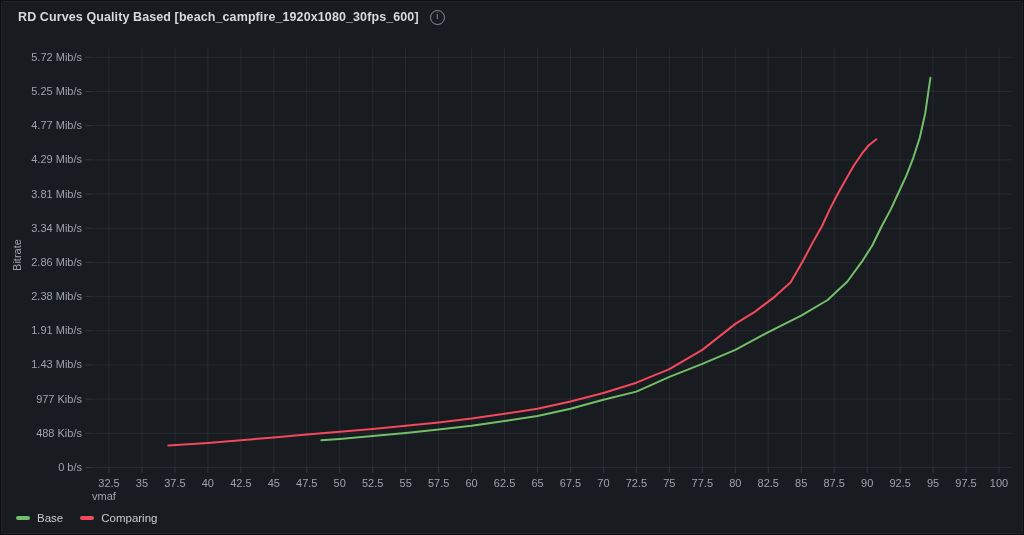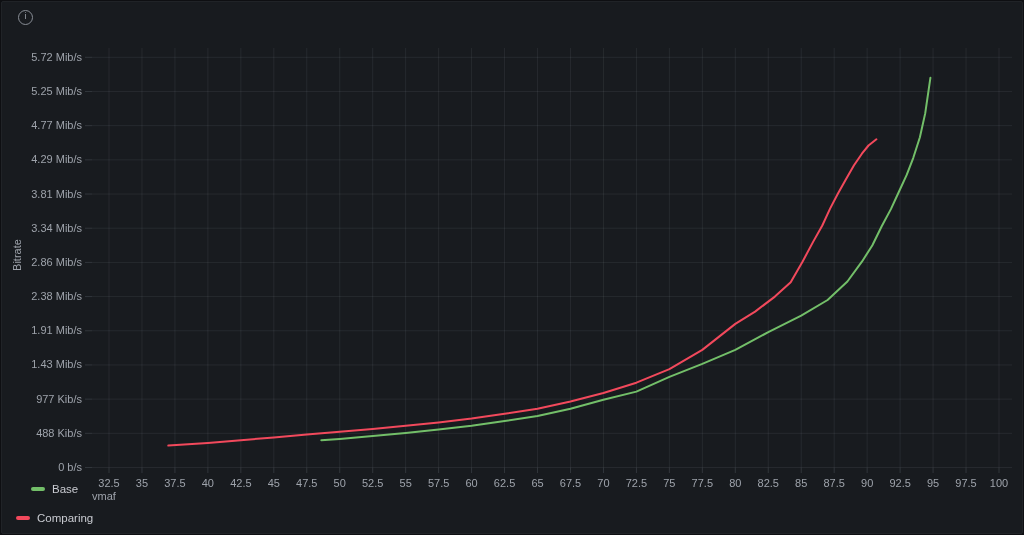--- a/index.html
+++ b/index.html
@@ -11,31 +11,32 @@
   .info-icon{width:13px;height:13px;border:1.2px solid #888d95;border-radius:50%;color:#9ba0a8;
     font-size:9px;line-height:11px;text-align:center;flex:0 0 auto;}
   .chart-wrap{position:absolute;inset:0;}
   svg{position:absolute;left:0;top:0;}
   .grid-line{stroke:rgba(208,218,233,0.08);stroke-width:1;}
   .tick-mark{stroke:rgba(208,218,233,0.14);stroke-width:1;}
   .tick-label{fill:#9ea3ab;font-size:11px;font-family:"Liberation Sans",sans-serif;}
   .axis-label{position:absolute;color:#9ea3ab;font-size:11px;z-index:2;}
   .ylabel{left:-25px;top:247px;width:80px;text-align:center;transform:rotate(-90deg);}
   .xlabel{left:90px;width:920px;top:488px;}
-  .legend{position:absolute;left:14px;bottom:9px;display:flex;align-items:center;gap:17px;z-index:3;flex-direction:column;}
+  .legend{position:absolute;left:14px;bottom:9px;display:flex;align-items:center;gap:17px;z-index:3;}
   .legend-item{display:flex;align-items:center;gap:7px;cursor:pointer;}
   .legend-dash{width:14px;height:4px;border-radius:2px;background:#888;}
   .legend-label{font-size:11.5px;color:#c9cbd1;}
 </style>
 </head>
 <body>
 
 <div class="panel">
 
   <div class="panel-header">
+    <span class="panel-title">RD Curves Quality Based [beach_campfire_1920x1080_30fps_600]</span>
     <span class="info-icon">i</span>
   </div>
 
   <div class="chart-wrap">
     <svg id="chart-svg" width="1022" height="531" viewBox="0 0 1022 531">
         <line x1="90" y1="465.5" x2="1010" y2="465.5" class="grid-line"></line>
         <line x1="83" y1="465.5" x2="90" y2="465.5" class="tick-mark"></line>
         <text x="80" y="469" text-anchor="end" class="tick-label">0 b/s</text>
         <line x1="90" y1="431.31666666666666" x2="1010" y2="431.31666666666666" class="grid-line"></line>
         <line x1="83" y1="431.31666666666666" x2="90" y2="431.31666666666666" class="tick-mark"></line>

